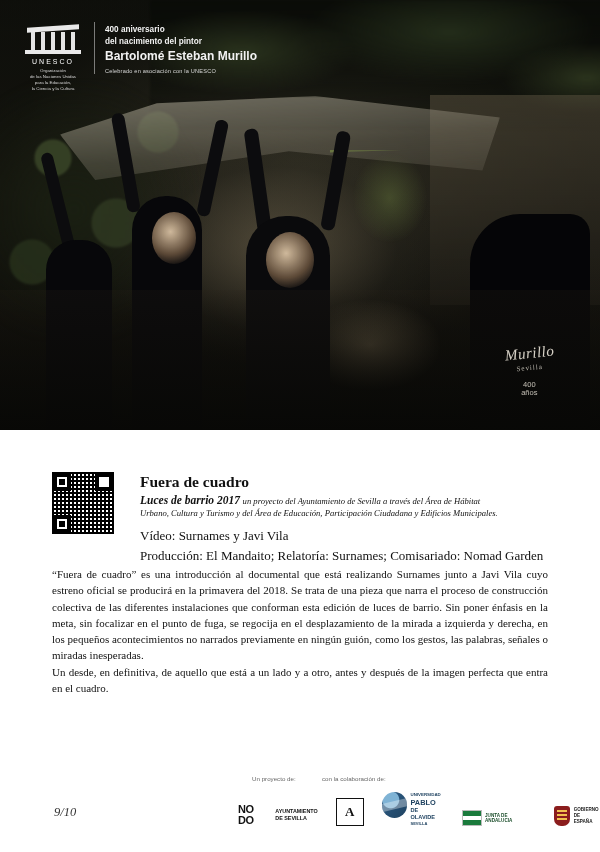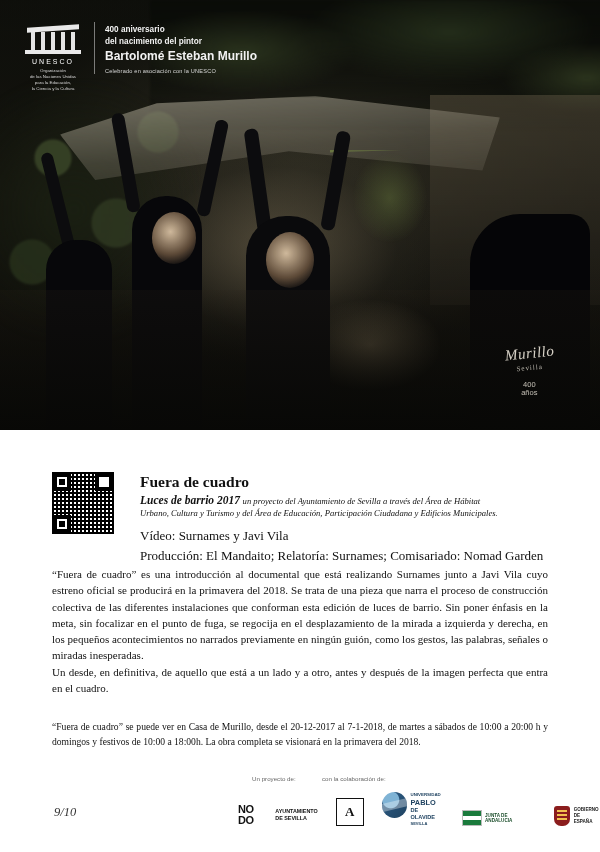--- a/index.html
+++ b/index.html
@@ -475,21 +475,20 @@
       <div class="credit-line">Vídeo: Surnames y Javi Vila</div>
       <div class="credit-line" style="margin-top:1px">Producción: El Mandaito; Relatoría: Surnames; Comisariado: Nomad Garden</div>
     </div>
   </div>
 
   <div class="body-copy">
     <p>“Fuera de cuadro” es una introducción al documental que está realizando Surnames junto a Javi Vila  cuyo estreno oficial se producirá en la primavera del 2018. Se trata de una pieza que narra el proceso de construcción colectiva de las diferentes instalaciones que conforman esta edición de luces de barrio.  Sin poner énfasis en la meta, sin focalizar en el punto de fuga, se regocija en el desplazamiento de la mirada a izquierda y derecha, en los pequeños acontecimientos no narrados previamente en ningún guión, como los gestos, las palabras, señales o miradas inesperadas.</p>
     <p>Un desde, en definitiva, de aquello que está a un lado y a otro, antes y después de la imagen perfecta que entra en el cuadro.</p>
   </div>
 
-  <div class="note">“Fuera de cuadro” se puede ver en Casa de Murillo, desde el 20-12-2017 al 7-1-2018, de martes a sábados de 10:00 a 20:00 h y domingos y festivos de 10:00 a 18:00h. La obra completa se visionará en la primavera del 2018.</div>
 
   <div class="footer">
     <div class="page-num">9/10</div>
 
     <div class="logo-col-label lbl-a">Un proyecto de:</div>
     <div class="logo-col-label lbl-b">con la colaboración de:</div>
 
     <div class="logo-groups">
       <div class="logo logo-ayto">
         <div class="mark">

